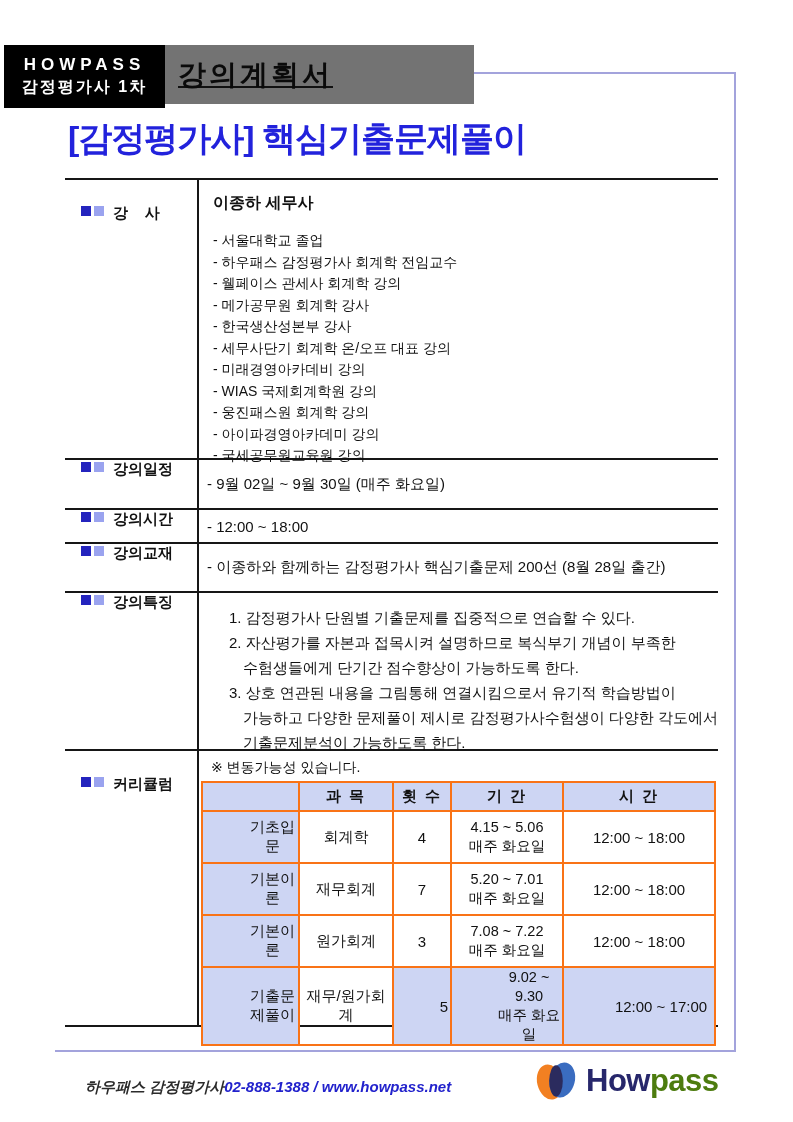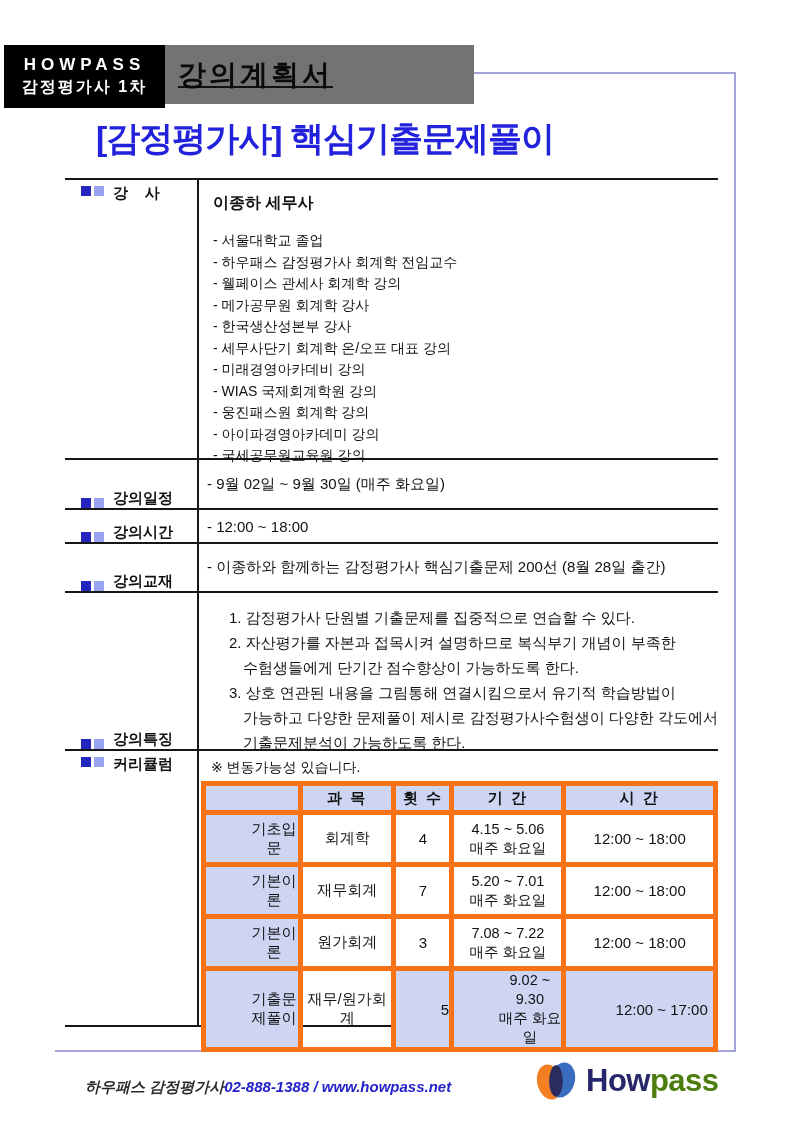--- a/index.html
+++ b/index.html
@@ -13,28 +13,28 @@
   .badge-l1 { font-size:17px; font-weight:bold; letter-spacing:5px; line-height:22px; }
   .badge-l2 { font-size:16px; font-weight:bold; letter-spacing:2px; line-height:22px; }
   .band { position:absolute; left:165px; top:45px; width:309px; height:59px;
     background:#737373; display:flex; align-items:center;text-decoration:underline; }
   .doc-type { font-size:28px; font-weight:800; letter-spacing:3px; color:#0a0a0a; padding-left:13px; }
   .frame-top { position:absolute; left:474px; top:72px; width:262px; height:2px; background:#a3a3dc; }
   .frame-right { position:absolute; left:734px; top:72px; width:2px; height:980px; background:#a3a3dc; }
   .frame-bottom { position:absolute; left:55px; top:1050px; width:681px; height:2px; background:#a3a3dc; }
 
   .main-title { position:absolute; left:68px; top:116px; width:650px;
-    font-size:34px; font-weight:800; color:#2222dc; letter-spacing:-1px; white-space:nowrap;margin-left:28px; }
+    font-size:34px; font-weight:800; color:#2222dc; letter-spacing:-1px; white-space:nowrap; }
 
   
   .main-table { position:absolute; left:65px; top:178px; width:653px; border-top:2px solid #161616; }
   .row { display:flex; border-bottom:2px solid #161616; }
   .label-cell { width:132px; display:flex; font-weight:bold; font-size:15px; padding-left:16px; }
-  .label-cell.center { align-items:flex-end;font-family:Liberation Serif, serif; }
-  .label-cell.top { padding-top:4px; }
+  .label-cell.center { align-items:flex-start;font-family:Liberation Serif, serif; }
+  .label-cell.top { padding-top:24px; }
   .label-text { white-space:pre; }
   .sq { display:inline-block; width:10px; height:10px; margin-top:2px; }
   .sq-dark { background:#2424be; margin-right:3px; }
   .sq-light { background:#9aa3ef; margin-right:9px; }
   .content-cell { flex:1; border-left:2px solid #161616; min-width:0; }
 
   .r-instructor { height:280px; }
   .r-schedule { height:50px; }
   .r-time { height:34px; }
   .r-book { height:49px; }
@@ -46,21 +46,21 @@
   .instructor-items .li { font-size:14px; line-height:21.5px; white-space:nowrap; }
 
   .single-line { display:flex; align-items:center; height:100%; padding-left:8px; font-size:15px; white-space:nowrap; }
 
   .features-body { padding:12px 0 0 30px; font-size:15px; }
   .features-body .fl { line-height:25px; white-space:nowrap; }
   .features-body .indent { padding-left:14px; }
 
   .curr-note { font-size:14px; margin:8px 0 4px 12px; }
   table.curr { border-collapse:collapse; margin-left:2px; table-layout:fixed; }
-  table.curr th, table.curr td { border:5px solid #f97316; text-align:center; vertical-align:middle; }
+  table.curr th, table.curr td { border:2px solid #f97316; text-align:center; vertical-align:middle; }
   table.curr th { background:#cdd5f3; font-weight:bold; font-size:15px; height:29px; letter-spacing:2px; }
   table.curr td { height:52px; font-size:15px; }
   .c0 { width:97px; } .c1 { width:94px; } .c2 { width:58px; } .c3 { width:112px; } .c4 { width:152px; }
   td.lav { background:#cdd5f3;padding-left:44px; }
   th.diag { background:#cdd5f3;
     background-image:linear-gradient(to bottom right, rgba(0,0,0,0) calc(50% - 1px), #333 calc(50% - 1px), #333 calc(50% + 1px), rgba(0,0,0,0) calc(50% + 1px)); }
   .period-main { font-size:14.5px; line-height:19px; }
   .period-sub { font-size:14.5px; line-height:19px; }
 
   

